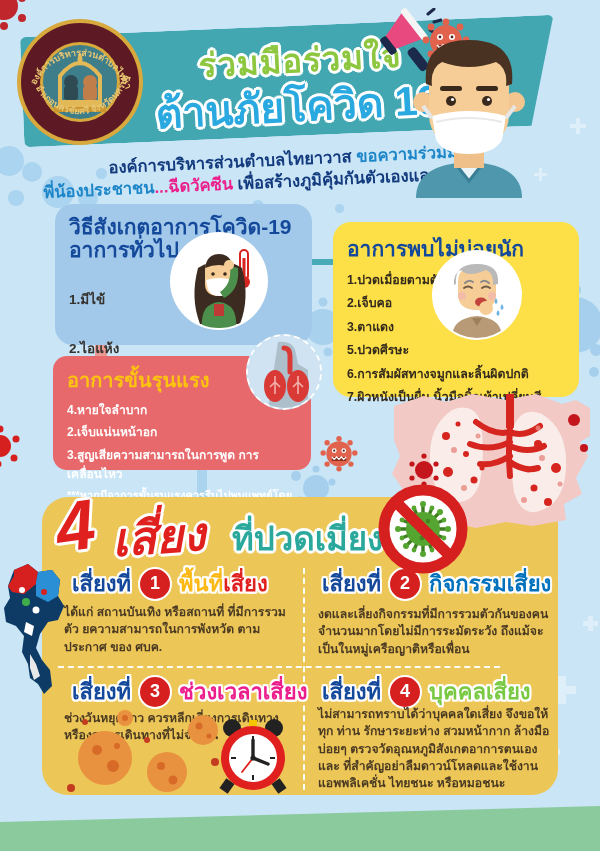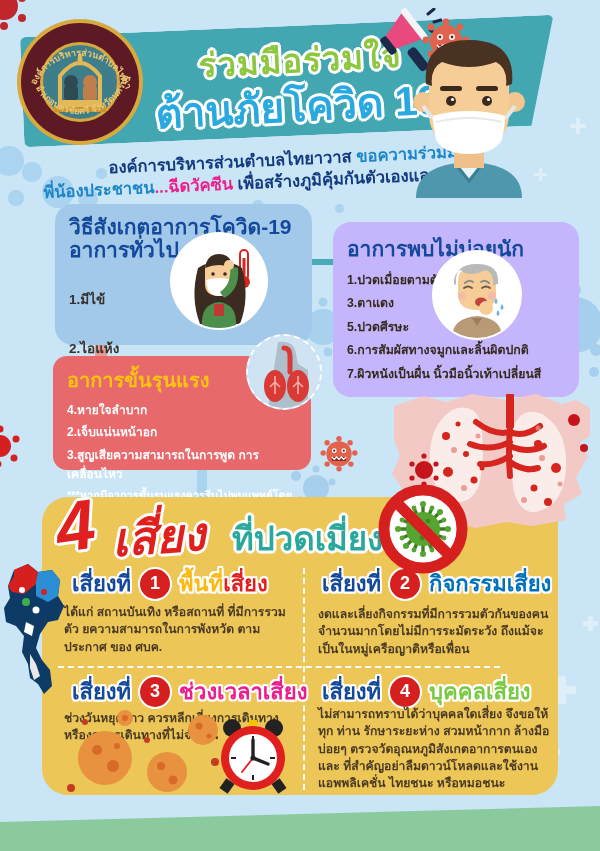--- a/index.html
+++ b/index.html
@@ -12,21 +12,21 @@
   
   #banner{left:22px;top:26px;width:534px;height:110px;background:#43a7b1;border-radius:6px;transform:rotate(-2.4deg);clip-path:polygon(0 0,100% 0,95% 100%,0 100%);}
   #title1{left:150px;top:34px;width:300px;text-align:center;font-size:33px;font-weight:bold;color:#8dc63f;transform:rotate(-3deg);letter-spacing:1px;}
   #title2{left:128px;top:74px;width:340px;text-align:center;font-size:41px;font-weight:bold;color:#2aa9e0;transform:rotate(-3deg);}
   .sub{transform:rotate(-2.6deg);font-weight:bold;font-size:16.5px;white-space:nowrap;}
   
   .infobox{border-radius:18px;box-sizing:border-box;}
   #box1{left:55px;top:204px;width:257px;height:141px;background:#a2c9e9;padding:12px 14px;}
   #box1 .t{font-size:21px;font-weight:bold;color:#14489b;line-height:1.08;}
   #box1 .it{font-size:13.5px;color:#35322e;font-weight:bold;margin-top:27px;}
-  #box2{left:333px;top:222px;width:246px;height:175px;background:#c4b5fd;padding:10px 14px;}
+  #box2{left:333px;top:222px;width:246px;height:175px;background:#fde047;padding:10px 14px;}
   #box2 .t{font-size:21px;font-weight:bold;color:#14489b;}
   #box2 .it{font-size:12.3px;color:#33291c;font-weight:bold;margin-top:4.5px;}
   #box3{left:53px;top:356px;width:258px;height:114px;background:#e8696b;border-radius:14px;padding:8px 14px;box-sizing:border-box;}
   #box3 .t{font-size:20px;font-weight:bold;color:#fcc30f;}
   #box3 .it{font-size:12px;color:#ffffff;font-weight:bold;margin-top:3.5px;}
   #box3 .warn{font-size:11px;color:#ffffff;font-weight:bold;margin-top:3px;}
   
   #panel{left:42px;top:497px;width:516px;height:298px;background:#edc658;border-radius:26px;}
   .dash-v{left:303px;top:568px;height:222px;width:0;border-left:2px dashed rgba(255,255,255,.95);}
   .dash-h{left:58px;top:666px;width:442px;height:0;border-top:2px dashed rgba(255,255,255,.95);}
@@ -242,20 +242,21 @@
       <path d="M42 70 h10 v12 h-10 z" fill="#c03a35"></path>
       <path d="M52 64 q16 -8 14 -30 l-8 -2 q2 18 -10 26 Z" fill="#4c8f4c"></path>
       <circle cx="57" cy="31" r="5" fill="#f6cd96"></circle>
     </svg>
   </div>
 
   <div class="abs infobox" id="box2" style="z-index:2;">
     <div class="t">อาการพบไม่บ่อยนัก</div>
     <div style="width:150px;">
       <div class="it">1.ปวดเมื่อยตามตัว</div>
+      <div class="it">2.เจ็บคอ</div>
       <div class="it">3.ตาแดง</div>
       <div class="it">5.ปวดศีรษะ</div>
     </div>
     <div class="it" style="width:220px;">6.การสัมผัสทางจมูกและลิ้นผิดปกติ</div>
     <div class="it" style="width:220px;">7.ผิวหนังเป็นผื่น นิ้วมือนิ้วเท้าเปลี่ยนสี</div>
   </div>
 
   <div class="abs dashring" style="left:432px;top:250px;width:90px;height:90px;z-index:3;">
     <svg width="86" height="86" viewBox="0 0 86 86">
       <rect width="86" height="86" fill="#ffffff"></rect>

